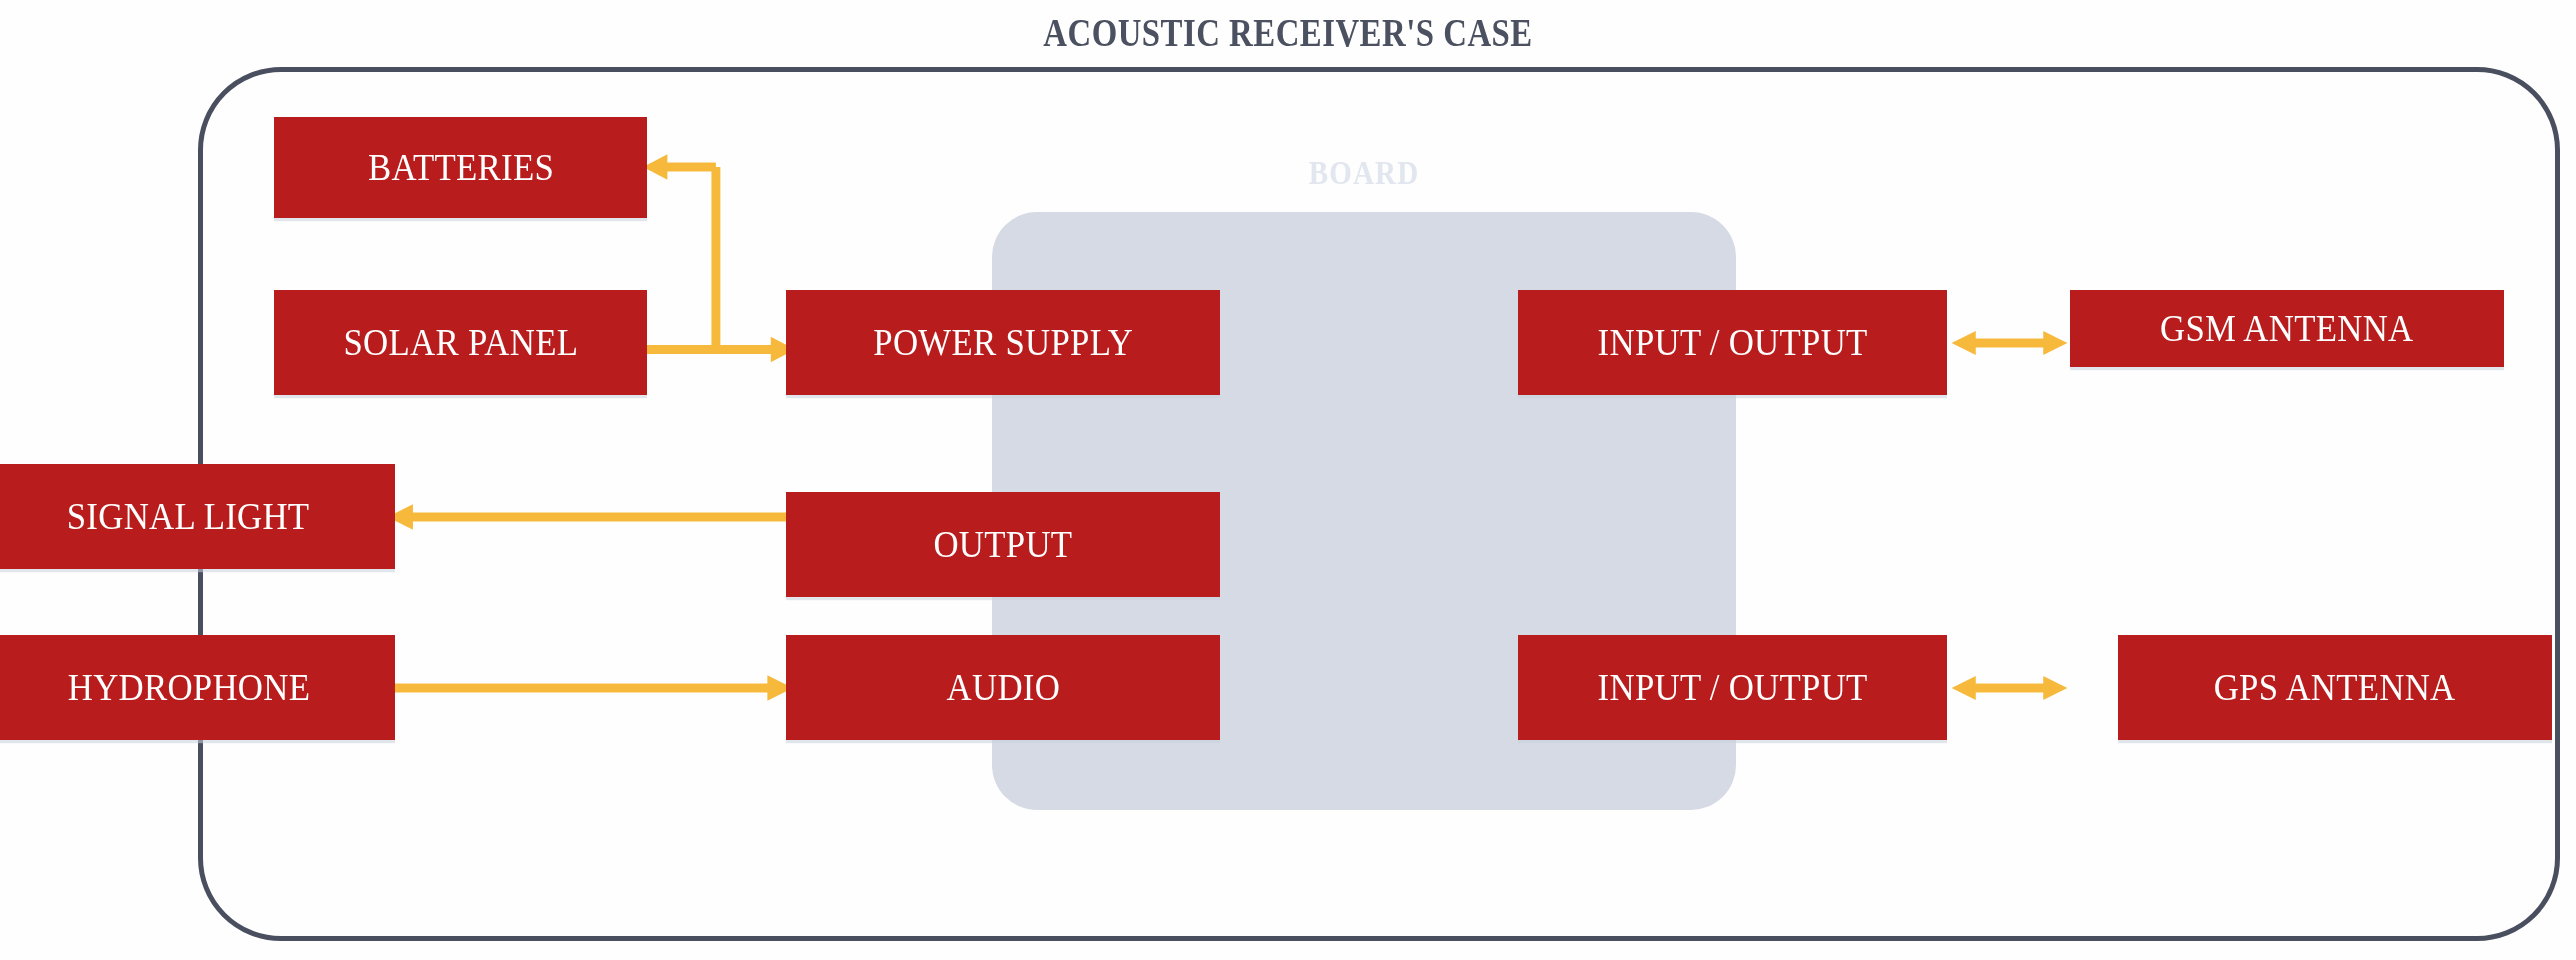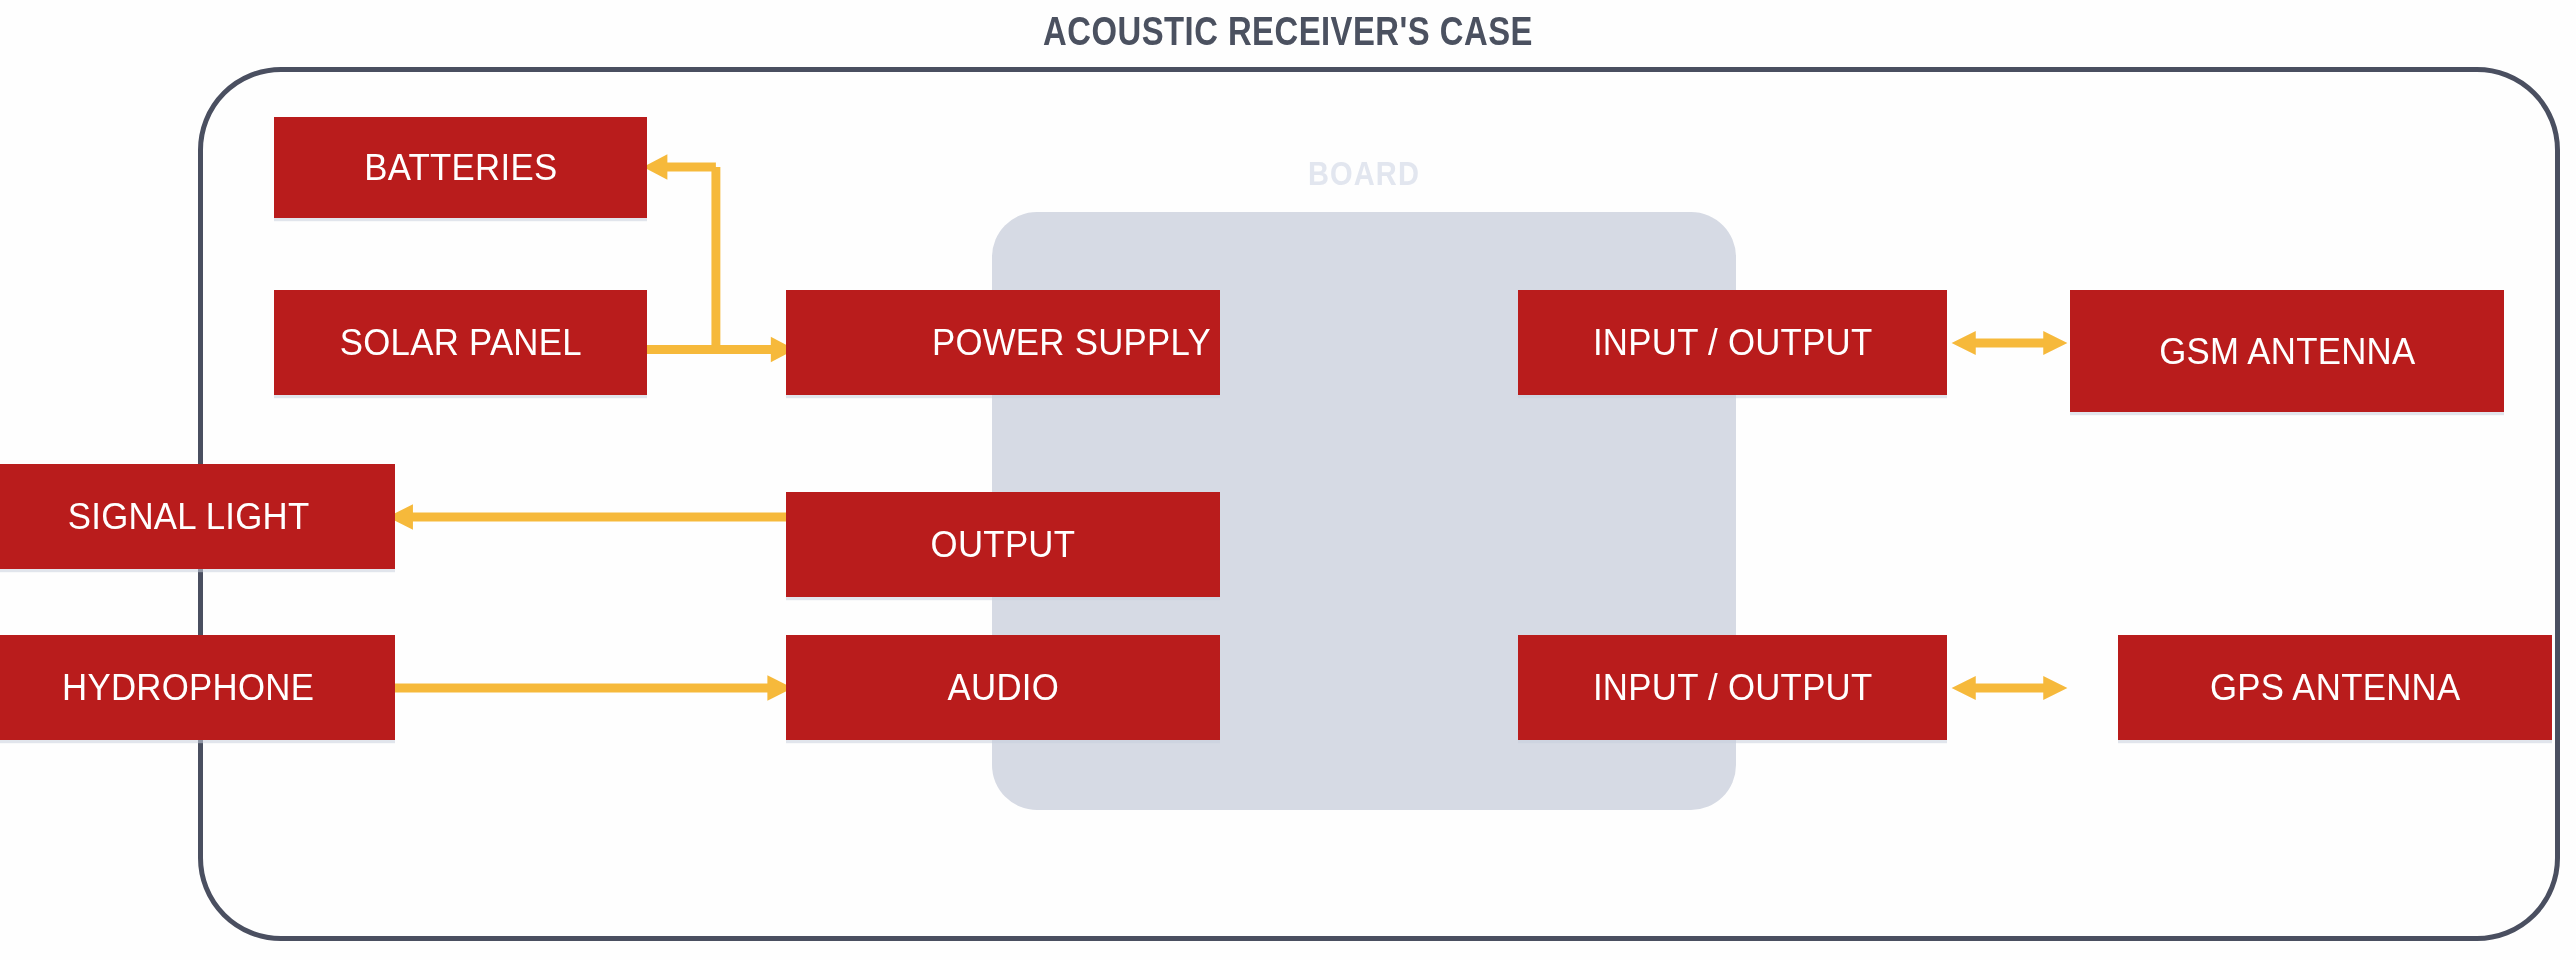--- a/index.html
+++ b/index.html
@@ -2,21 +2,21 @@
 <html style="font-size:10.2px"><head>
 <meta charset="utf-8">
 <title>Acoustic Receiver Case Diagram</title>
 <style>
   html,body{margin:0;padding:0;background:#ffffff;}
   body{
     width:2576px;height:960px;position:relative;overflow:hidden;
     font-family:"Liberation Sans","DejaVu Sans",sans-serif;
     background:#fefefe;
   }
-  #stage{position:absolute;left:0;top:0;width:2576px;height:960px;}
+  #stage{position:absolute;left:0;top:0;width:2576px;height:960px;font-family:Liberation Serif, serif;}
 
   
   .diagram-title{
     position:absolute;left:0;top:9px;width:2576px;
     text-align:center;
     font-size:40px;font-weight:bold;letter-spacing:0.6px;
     color:#4b5160;
     transform:scaleX(0.82);transform-origin:center top;
     white-space:nowrap;
   }
@@ -61,28 +61,28 @@
     font-weight:normal;
     letter-spacing:0.3px;
     white-space:nowrap;
     transform:scaleX(0.94);
     line-height:1;
   }
 
   
   .n-batteries    {left:274px; top:117px;  width:373px;  height:101px;}
   .n-solar        {left:274px; top:290px;  width:373px;  height:105px;}
-  .n-power        {left:786px;top:290px;  width:434px;  height:105px;justify-content:flex-end;}
+  .n-power        {left:786px;top:290px;  width:434px;  height:105px;}
   .n-output       {left:786px;top:492px;  width:434px;  height:105px;}
   .n-audio        {left:786px;top:635px;  width:434px;  height:105px;}
   .n-signal       {left:-18px; top:464px;  width:413px;  height:105px;}
   .n-hydrophone   {left:-18px; top:635px;  width:413px;  height:105px;}
   .n-io-top       {left:1518px;top:290px;  width:429px;  height:105px;}
   .n-io-bottom    {left:1518px;top:635px;  width:429px;  height:105px;}
-  .n-gsm          {left:2070px;top:290px;  width:434px;  height:122px;}
+  .n-gsm          {left:2070px;top:290px;  width:434px;  height:77px;}
   .n-gps          {left:2070px;top:635px;  width:434px;  height:105px;margin-left:48px;}
 
   
   .conn{position:absolute;}
   .conn svg{display:block;overflow:visible;}
   .arrowline{stroke:#f6b93b;stroke-width:14;fill:none;}
   .arrowhead{fill:#f6b93b;}
 
   
   .layer-board{z-index:1;}

